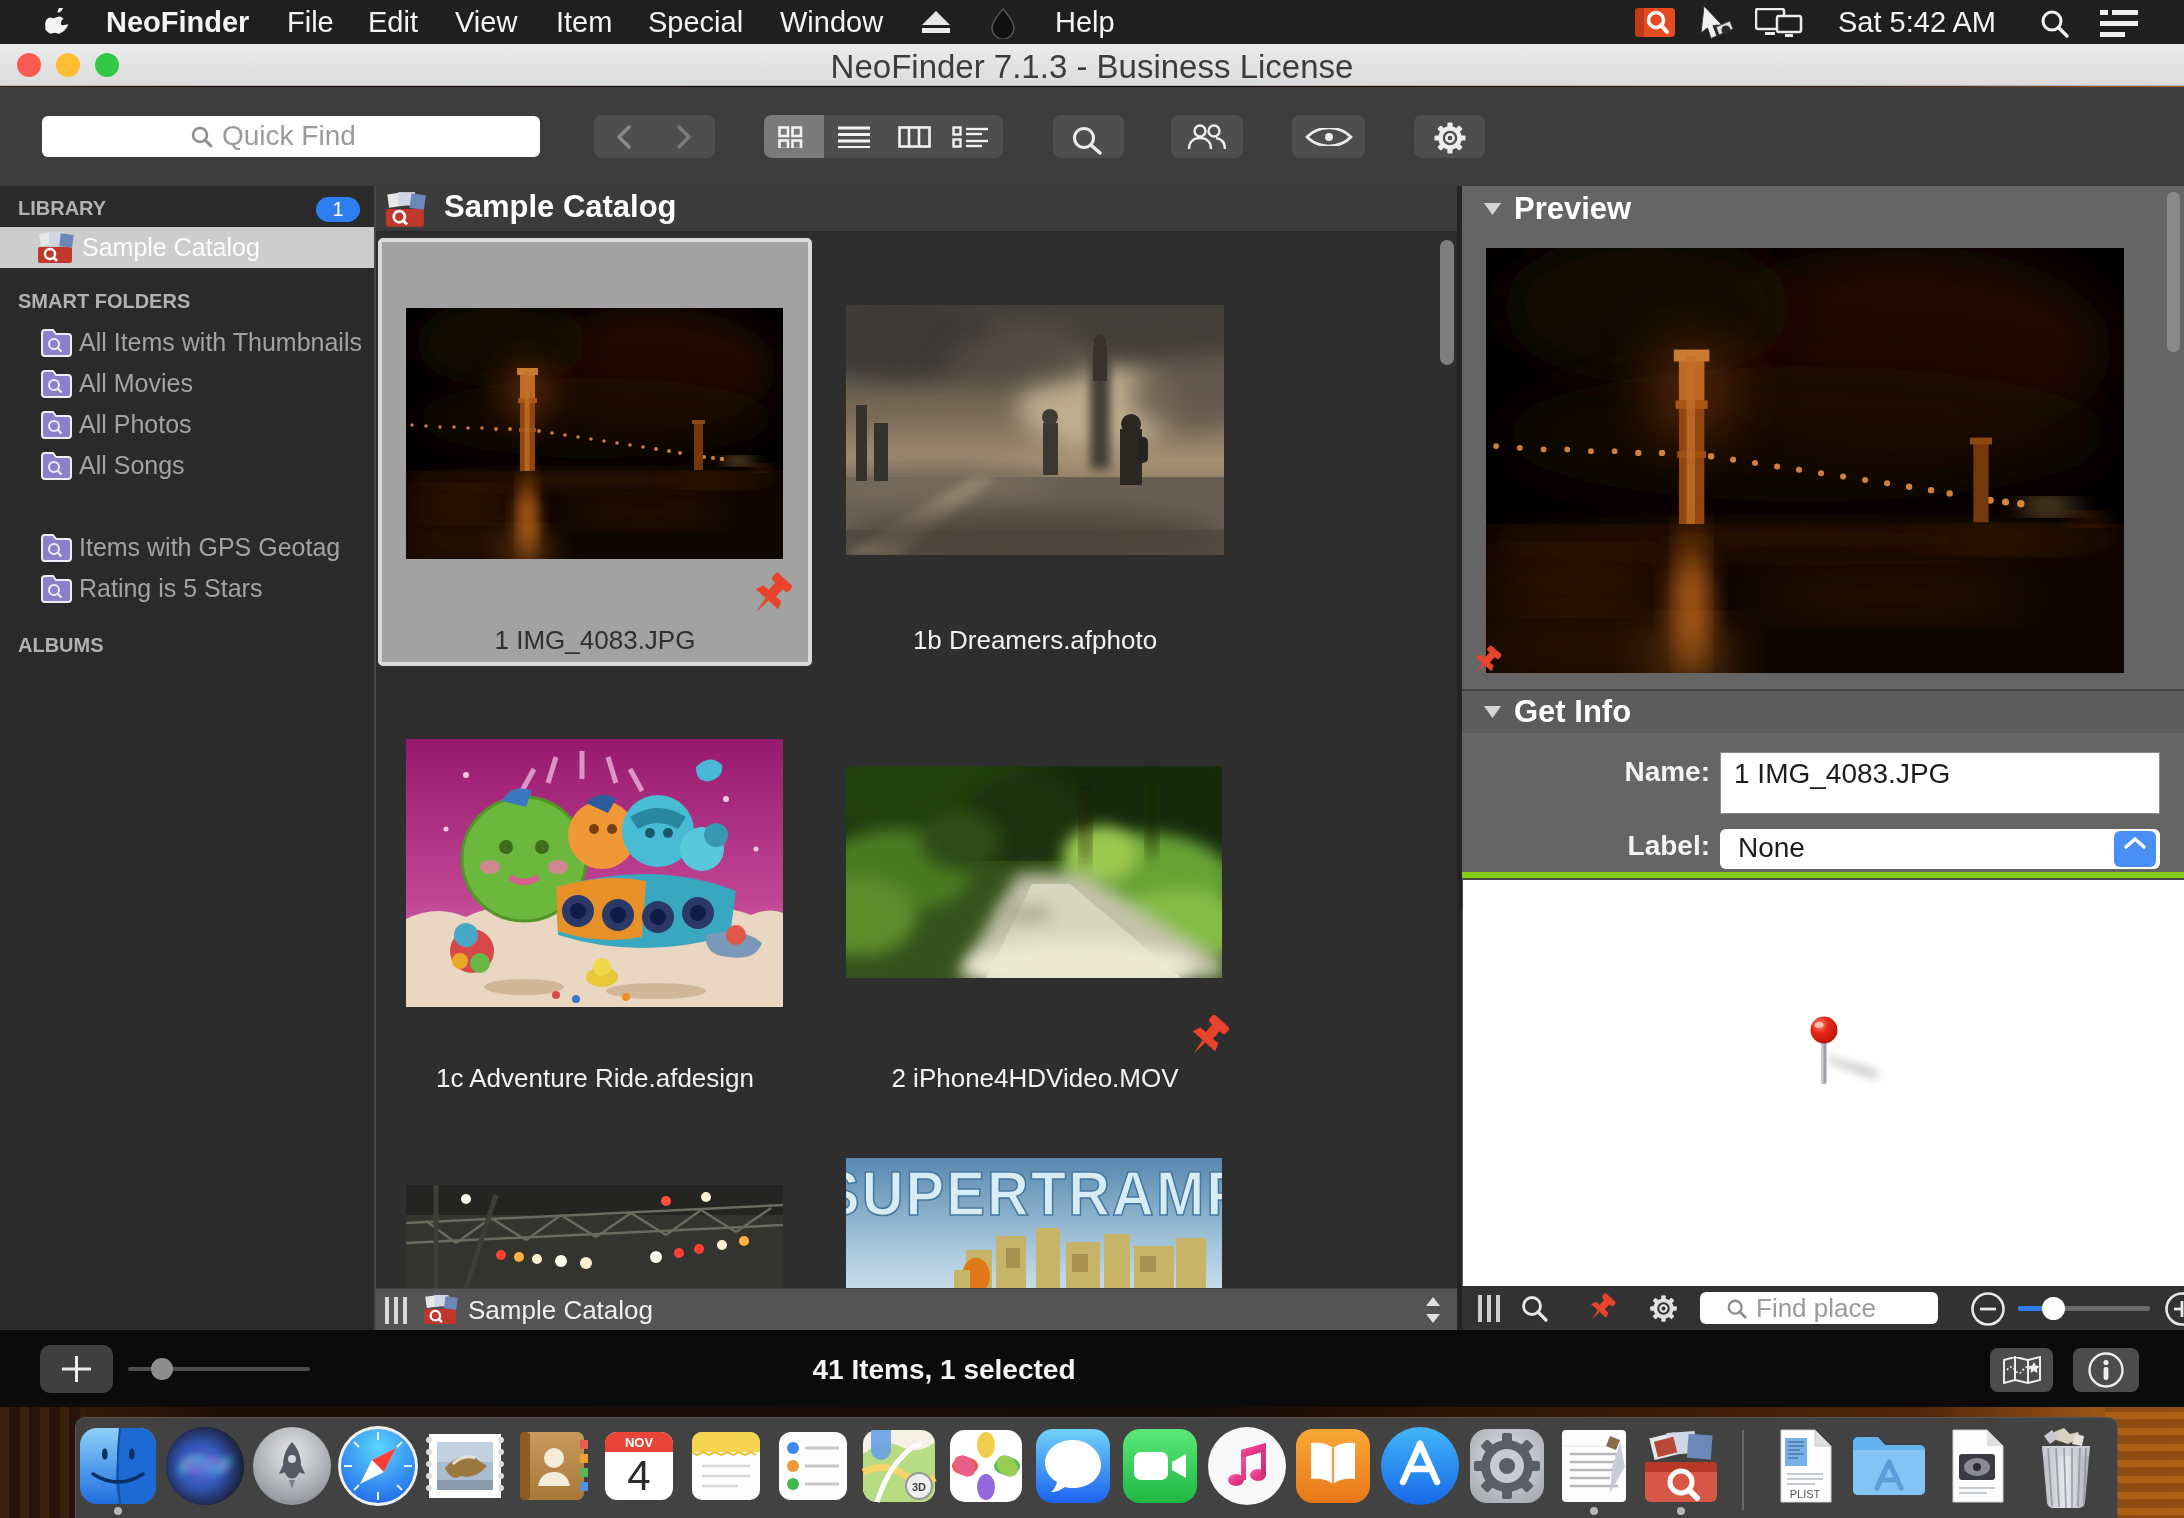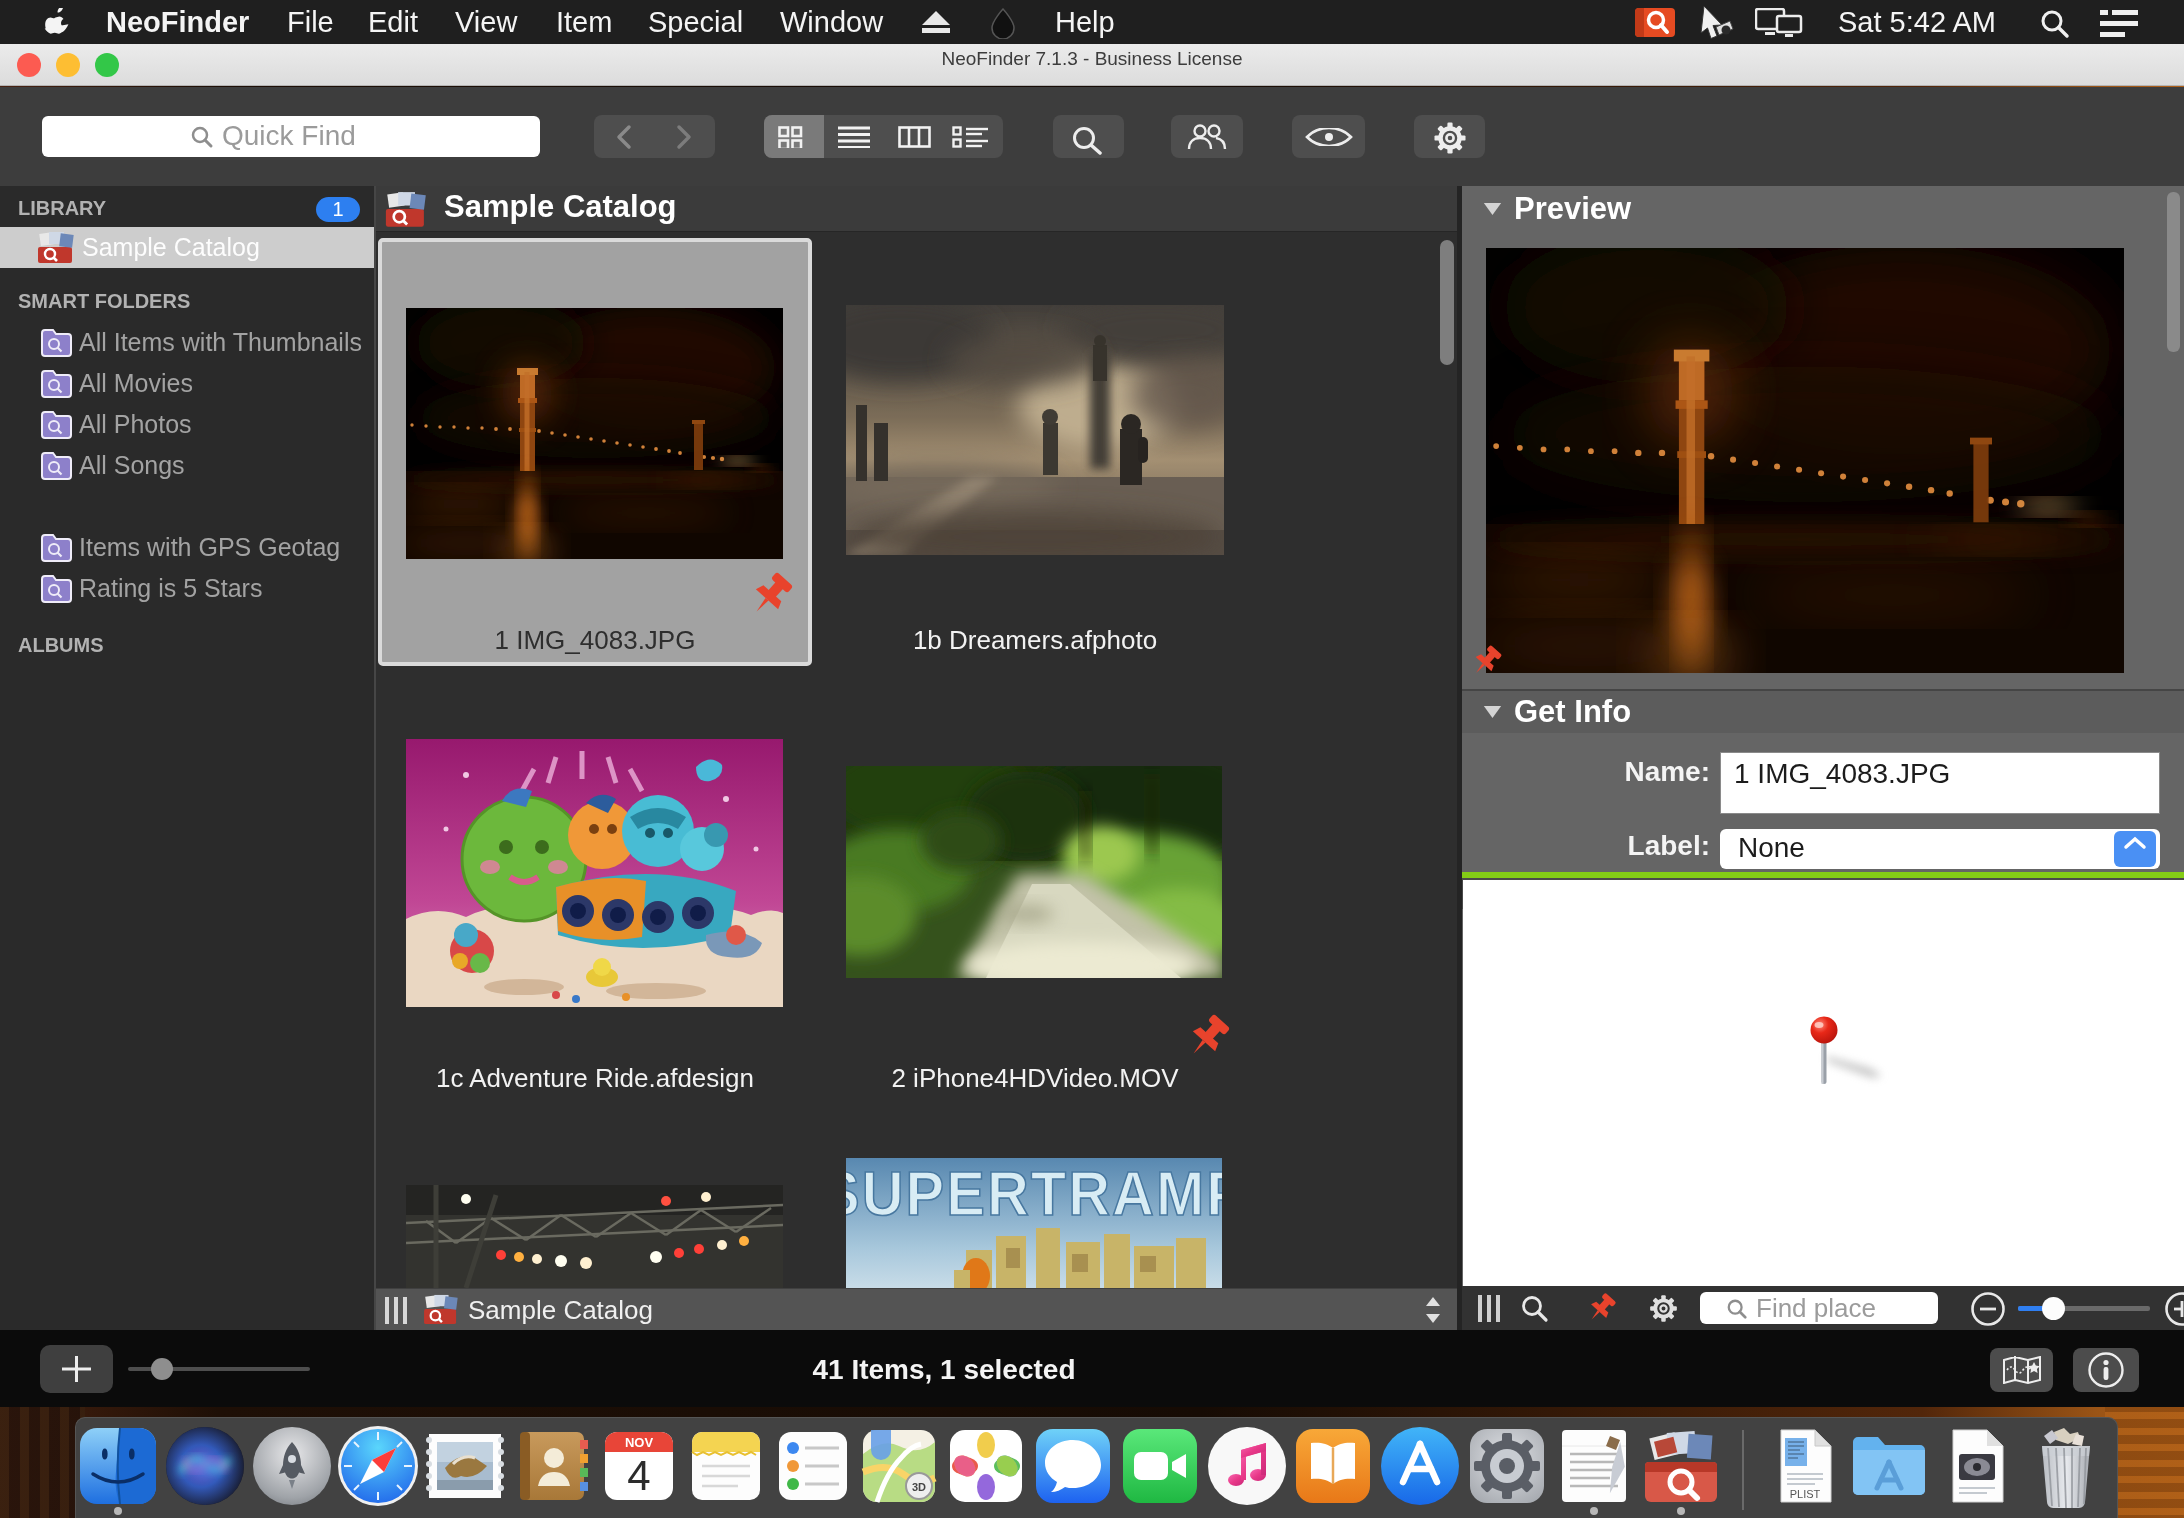--- a/index.html
+++ b/index.html
@@ -2,21 +2,21 @@
 <html><head><meta charset="utf-8">
 <style>
 html,body{margin:0;padding:0;width:2184px;height:1518px;overflow:hidden;background:#000;font-family:"Liberation Sans",sans-serif;}
 *{box-sizing:border-box;}
 .abs{position:absolute;}
 #wall{position:absolute;left:0;top:0;width:2184px;height:1518px;background:linear-gradient(90deg,#4a2414 0%,#35190b 4%,#1e0f06 10%,#160b04 55%,#52260a 88%,#9a5416 96%,#b06018 100%);}
 #menubar{position:absolute;left:0;top:0;width:2184px;height:44px;background:#1f1f1f;color:#f4f4f4;font-size:29px;}
 .mi{position:absolute;top:4px;line-height:36px;}
 #titlebar{position:absolute;left:0;top:44px;width:2184px;height:42px;background:linear-gradient(#ebebeb,#dcdcdc);border-bottom:1px solid #b4b4b4;}
 .tl{position:absolute;top:9px;width:24px;height:24px;border-radius:50%;}
-#titletext{position:absolute;top:48px;left:0;width:2184px;text-align:center;font-size:19px;color:#3c3c3c;}
+#titletext{position:absolute;top:48px;left:0;width:2184px;text-align:center;font-size:33px;color:#3c3c3c;}
 #toolbar{position:absolute;left:0;top:87px;width:2184px;height:99px;background:#3d3d3d;}
 .tbtn{position:absolute;top:28px;height:43px;background:#4e4e4e;border-radius:8px;}
 #sidebar{position:absolute;left:0;top:186px;width:374px;height:1144px;background:#2a2a2a;}
 #sbdivider{position:absolute;left:374px;top:186px;width:2px;height:1144px;background:#464646;}
 #content{position:absolute;left:376px;top:186px;width:1081px;height:1144px;background:#2e2e2e;}
 #cheader{position:absolute;left:0px;top:0px;width:1081px;height:46px;background:#3b3b3b;border-bottom:1px solid #262626;}
 #cbottom{position:absolute;left:0px;top:1102px;width:1081px;height:42px;background:#545454;border-top:1px solid #404040;color:#f0f0f0;}
 #cdivider{position:absolute;left:1457px;top:186px;width:5px;height:1144px;background:#242424;}
 #rightpanel{position:absolute;left:1462px;top:186px;width:722px;height:1144px;background:#656565;}
 #statusbar{position:absolute;left:0;top:1330px;width:2184px;height:77px;background:#0b0b0b;}

